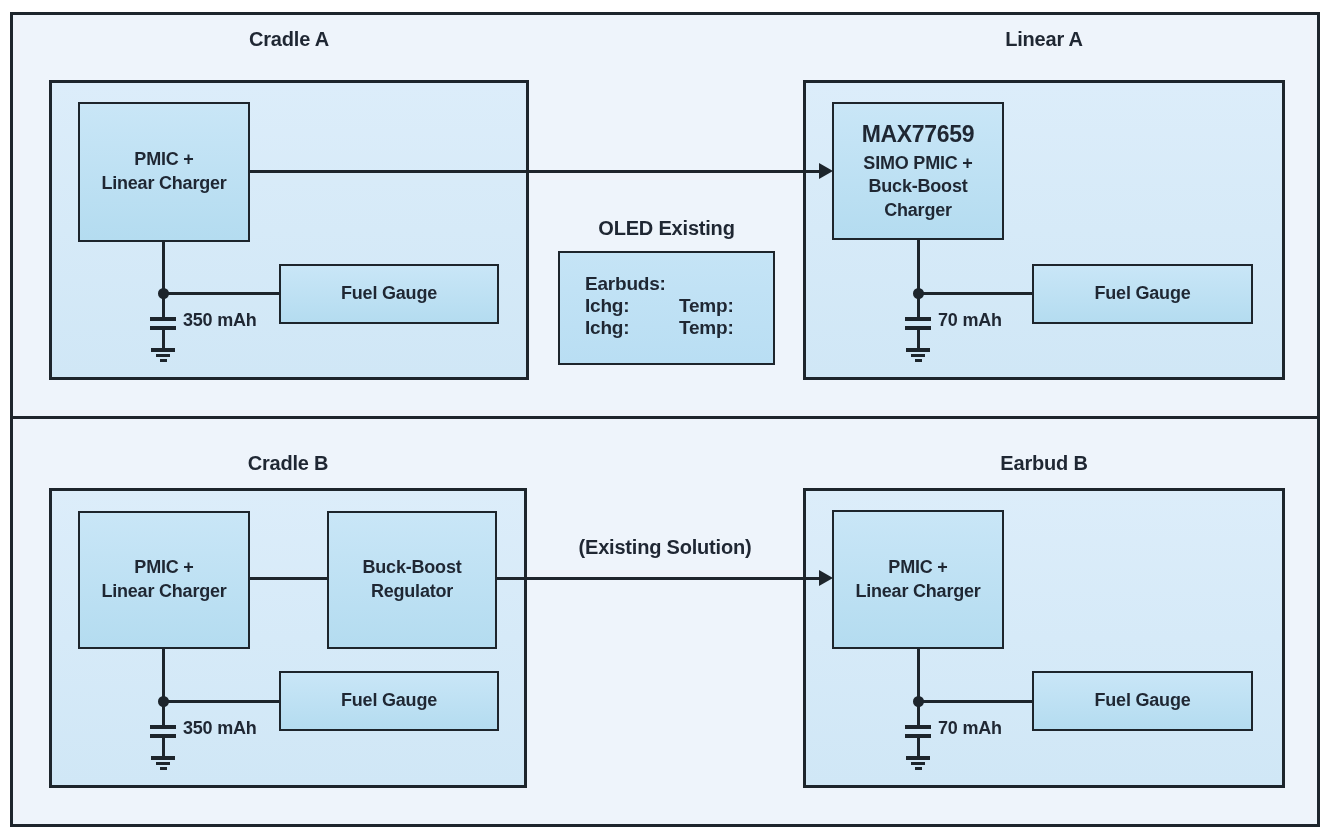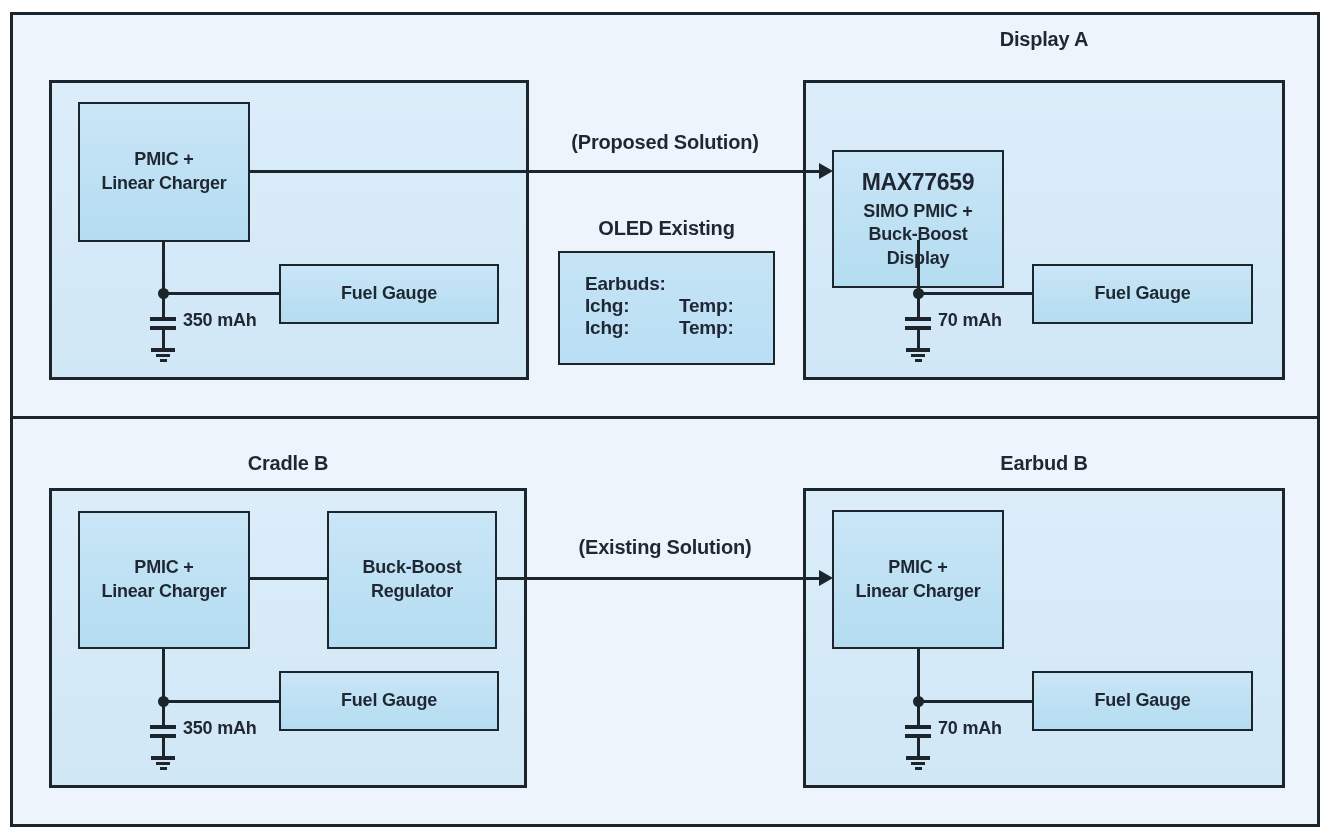--- a/index.html
+++ b/index.html
@@ -51,45 +51,45 @@
   .oled .row span:first-child{width:94px;}
 </style>
 </head>
 <body>
 
 <div class="canvas">
 
   <div class="panel" style="left:10px;top:12px;width:1310px;height:407px;"></div>
   <div class="panel" style="left:10px;top:416px;width:1310px;height:411px;"></div>
 
-  <div class="title" style="left:803px;top:28px;width:482px;">Display A</div>
+  <div class="title" style="left:49px;top:28px;width:480px;">Cradle A</div>
+  <div class="title" style="left:803px;top:28px;width:482px;">Linear A</div>
 
   <div class="bigbox" style="left:49px;top:80px;width:480px;height:300px;"></div>
   <div class="bigbox" style="left:803px;top:80px;width:482px;height:300px;"></div>
 
   <div class="block" style="left:78px;top:102px;width:172px;height:140px;">
     <span>PMIC +</span>
     <span>Linear Charger</span>
   </div>
 
-  <div class="block" style="left:832px;top:102px;width:172px;height:138px;margin-top:48px;">
+  <div class="block" style="left:832px;top:102px;width:172px;height:138px;">
     <span class="big">MAX77659</span>
     <span>SIMO PMIC +</span>
     <span>Buck-Boost</span>
-    <span>Display</span>
+    <span>Charger</span>
   </div>
 
   <div class="block" style="left:279px;top:264px;width:220px;height:60px;">
     <span>Fuel Gauge</span>
   </div>
   <div class="block" style="left:1032px;top:264px;width:221px;height:60px;">
     <span>Fuel Gauge</span>
   </div>
 
-  <div class="sol" style="left:540px;top:131px;width:250px;">(Proposed Solution)</div>
 
   <div class="title" style="left:558px;top:217px;width:217px;font-size:20px;">OLED Existing</div>
   <div class="oled" style="left:558px;top:251px;width:217px;height:114px;">
     <div class="hdr">Earbuds:</div>
     <div class="row">
       <span>Ichg:</span>
       <span>Temp:</span>
     </div>
     <div class="row">
       <span>Ichg:</span>

